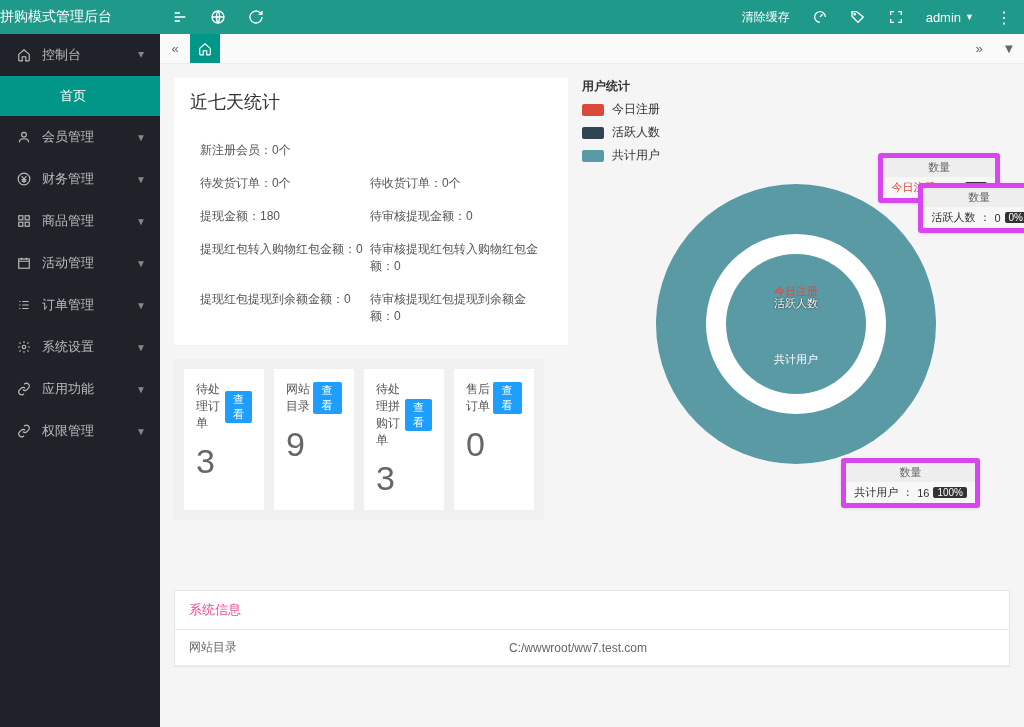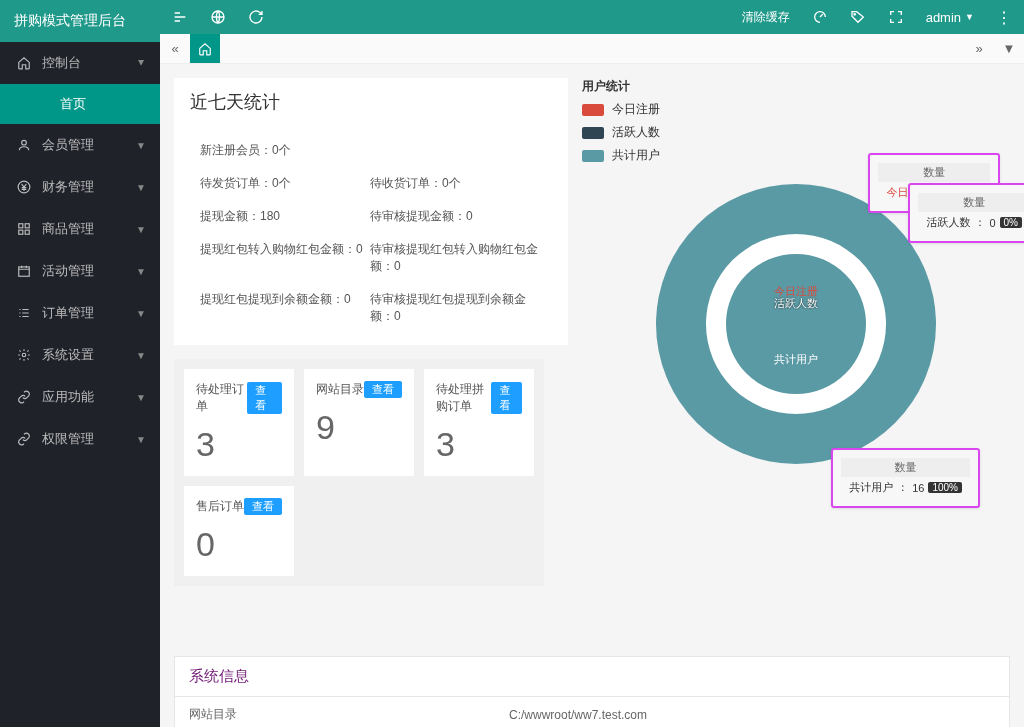--- a/index.html
+++ b/index.html
@@ -1,21 +1,21 @@
 <!DOCTYPE html>
 <html><head>
 <meta charset="utf-8">
 <style>
 * { margin: 0; padding: 0; box-sizing: border-box; }
 body { font-family: "Microsoft YaHei", Arial, sans-serif; font-size: 13px; color: #333; background: #f5f5f5; overflow: hidden; }
 .app { display: flex; height: 727px; width: 1024px; }
 
 
 .sidebar { width: 160px; background: #20222a; color: #aaa; display: flex; flex-direction: column; }
-.brand { background: #1f998a; color: #fff; height: 42px; display: flex; align-items: center; padding-left: 14px; font-size: 14px; }
+.brand { background: #1f998a; color: #fff; height: 34px; display: flex; align-items: center; font-size: 14px; }
 .nav { flex: 1; overflow-y: auto; }
 .nav-item { display: flex; align-items: center; height: 42px; padding: 0 14px; color: #bbb; cursor: pointer; font-size: 13px; }
 .nav-item .nav-icon { width: 20px; display: inline-flex; align-items: center; justify-content: center; margin-right: 8px; }
 .nav-item .arrow { margin-left: auto; font-size: 10px; color: #888; }
 .nav-item.expanded .arrow { transform: rotate(180deg); }
 .nav-sub { background: #009688; color: #fff; }
 .nav-sub .nav-item { color: #fff; height: 40px; justify-content: center; padding-left: 0; }
 
 
 .main { flex: 1; display: flex; flex-direction: column; }
@@ -51,41 +51,41 @@
 .donut-wrap { position: relative; width: 280px; height: 280px; margin: 20px auto 0; }
 .donut { width: 280px; height: 280px; position: relative; }
 .ring-outer { position: absolute; inset: 0; border-radius: 50%; background: #5a9aa5; }
 .ring-hole { position: absolute; inset: 50px; border-radius: 50%; background: #fff; }
 .ring-inner { position: absolute; inset: 70px; border-radius: 50%; background: #5a9aa5; }
 .donut-label { position: absolute; color: #fff; font-size: 11px; text-align: center; width: 100%; }
 .donut-label.red { color: #d94a3d; top: 100px; }
 .donut-label.dk { top: 112px; text-shadow: 0 0 2px #000; }
 .donut-label.center { top: 168px; }
 
-.tooltip { position: absolute; background: #f7f7f7; border: 2px solid #d946ef; border-radius: 3px; padding: 8px; font-size: 11px; box-shadow: 0 1px 3px rgba(0,0,0,.1); }
+.tooltip { position: absolute; background: #f7f7f7; border: 5px solid #d946ef; border-radius: 3px; padding: 0; font-size: 11px; box-shadow: 0 1px 3px rgba(0,0,0,.1); }
 .tooltip .tt-head { background: #eee; padding: 2px 8px; text-align: center; color: #666; font-size: 11px; }
 .tooltip .tt-body { padding: 3px 8px; display: flex; align-items: center; gap: 4px; white-space: nowrap; }
 .tooltip .tt-body .lbl { }
 .tooltip .tt-body .val { color: #333; }
 .tooltip .tt-body .badge { background: #333; color: #fff; padding: 0 4px; border-radius: 2px; font-size: 10px; }
 .tooltip.t1 { top: 75px; right: 10px; }
 .tooltip.t1 .lbl { color: #d94a3d; }
 .tooltip.t2 { top: 105px; right: -30px; }
 .tooltip.t3 { bottom: 10px; right: 30px; }
 
 
-.num-grid { display: grid; grid-template-columns: 1fr 1fr 1fr; gap: 10px; width: 370px; margin-top: 14px; padding: 10px; background: #f0f0f0; }
+.num-grid { display: grid; grid-template-columns: 1fr 1fr 1fr 1fr; gap: 10px; width: 370px; margin-top: 14px; padding: 10px; background: #f0f0f0; }
 .num-card { background: #fff; padding: 12px; }
 .num-card .head { display: flex; justify-content: space-between; align-items: center; font-size: 12px; color: #555; margin-bottom: 10px; }
 .num-card .btn { background: #1e9fff; color: #fff; font-size: 11px; padding: 1px 8px; border-radius: 2px; cursor: pointer; }
 .num-card .val { font-size: 34px; color: #666; font-weight: 300; }
 
 
 .sys { margin-top: 70px; background: #fff; border: 1px solid #e6e6e6; }
-.sys .sys-head { padding: 10px 14px; font-size: 15px; color: #701a75; border-bottom: 1px solid #e6e6e6; }
+.sys .sys-head { padding: 10px 14px; font-size: 13px; color: #ec4899; border-bottom: 1px solid #e6e6e6; }
 .sys table { width: 100%; border-collapse: collapse; font-size: 12px; color: #666; }
 .sys td { padding: 9px 14px; border-bottom: 1px solid #eee; }
 .sys td:first-child { width: 320px; }
 
 svg { display: block; }
 </style>
 </head>
 <body>
 
 <div class="app">

